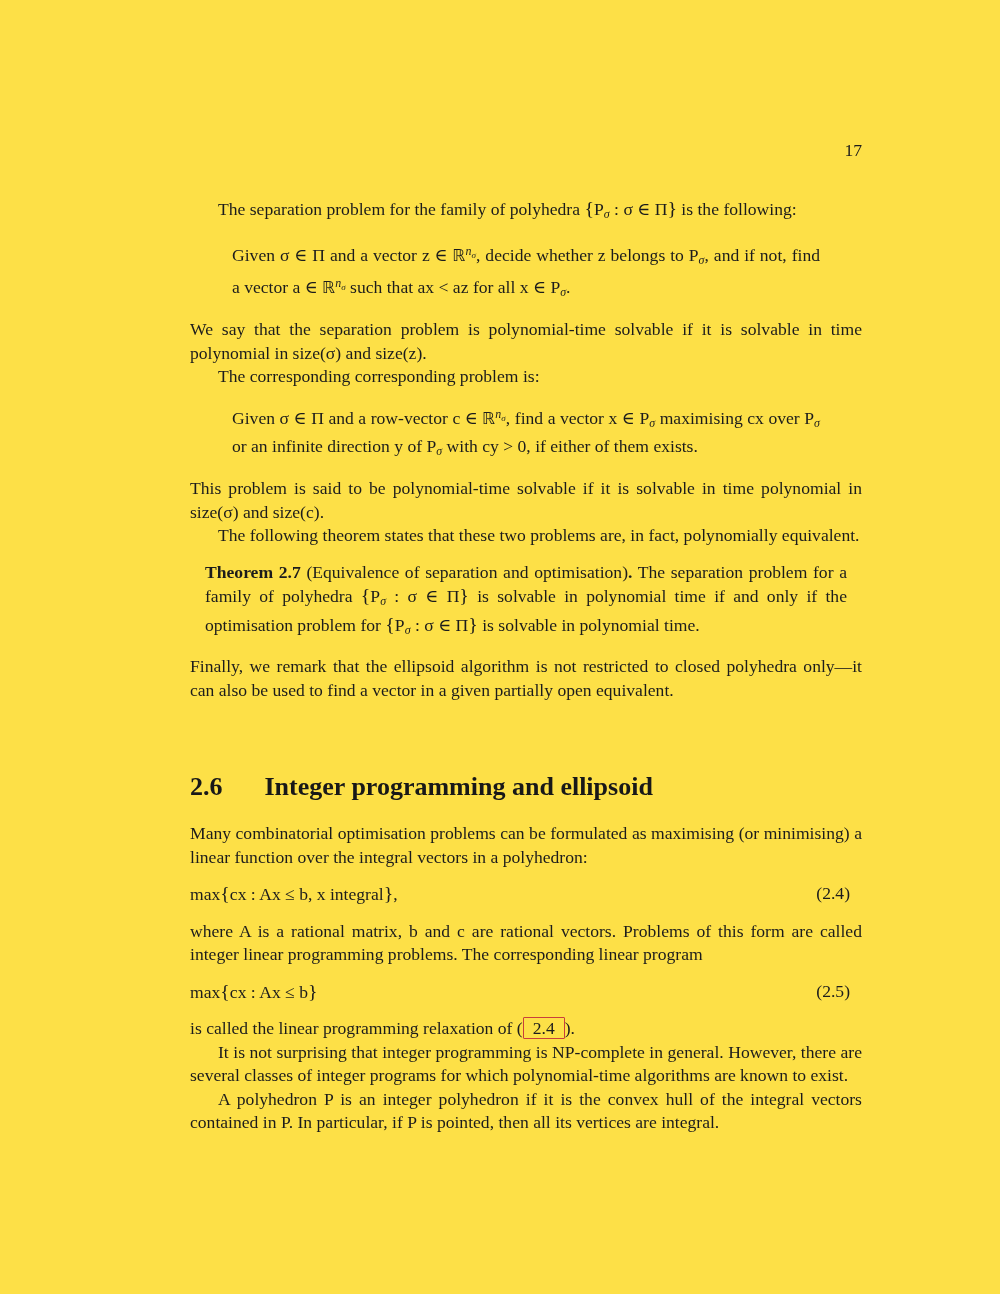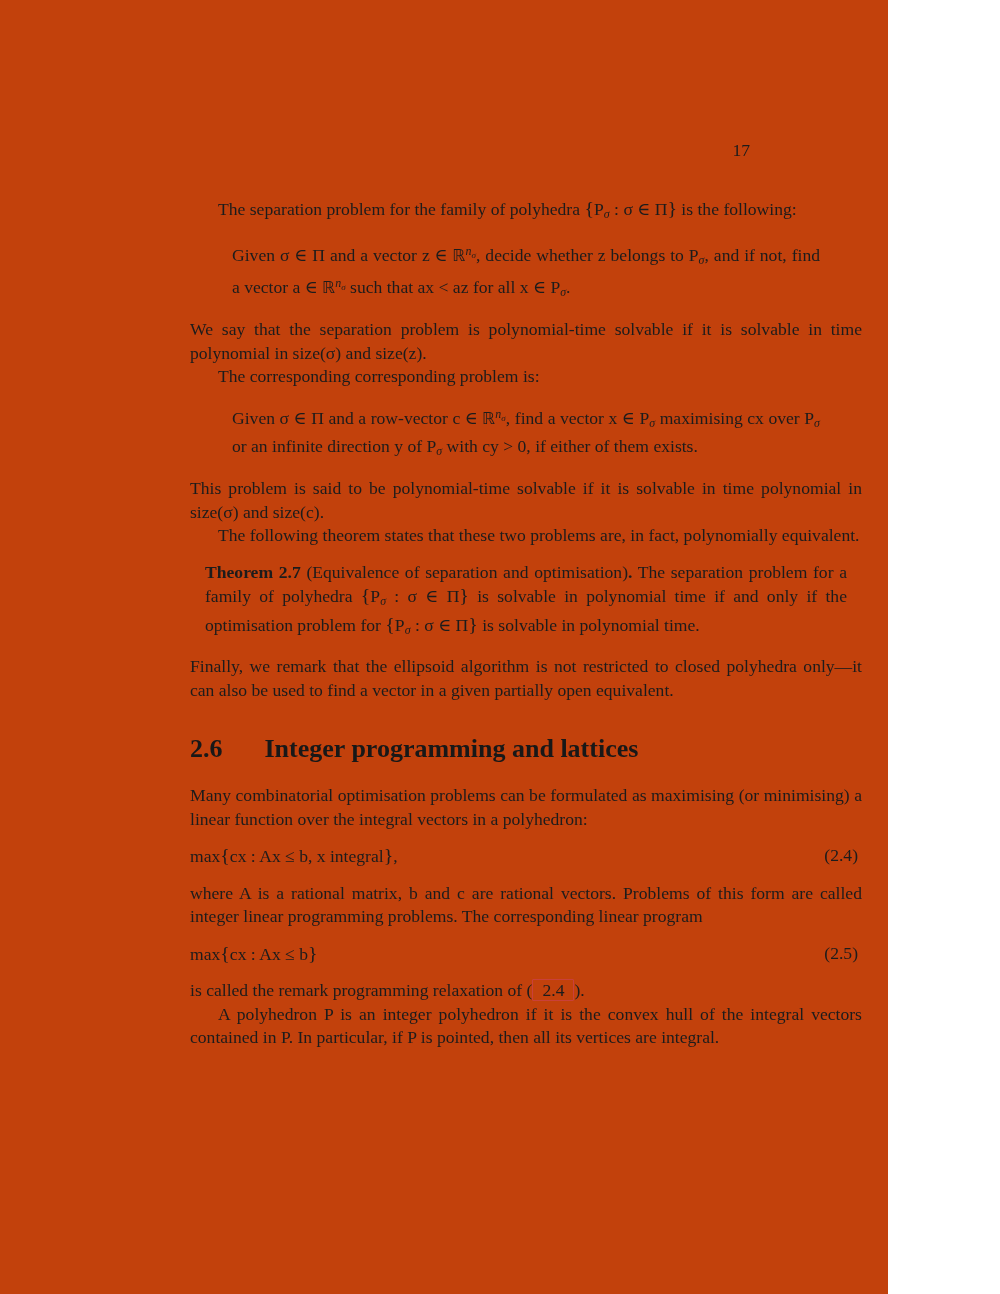--- a/index.html
+++ b/index.html
@@ -2,42 +2,42 @@
 <html style="--linkred: #c9403a;"><head>
 <meta charset="utf-8">
 <style>
   html,body{margin:0;padding:0;}
   body{
     width:1000px;height:1294px;background:#ffffff;
     font-family:"Liberation Serif","DejaVu Serif",serif;
     color:#1c1c1c;
     -webkit-font-smoothing:antialiased;
   }
-  .page{position:relative;width:888px;height:1294px;background:#c2410c;overflow:hidden;}
+  .page{position:relative;width:1000px;height:1294px;background:#fde047;overflow:hidden;}
   .page-number{
     position:absolute;top:139px;right:138px;
     font-size:17.6px;line-height:23px;color:#1c1c1c;
   }
   .content{
     position:absolute;left:190px;top:197px;width:672px;
     font-size:17.6px;line-height:23.5px;text-align:justify;
   }
   .para{margin:0;}
   .indent{text-indent:28px;}
   .quote{margin:14px 42px;}
   .theorem{margin:13px 15px;}
   .after-heading{margin-top:0;}
   .section-heading{
     margin:32px 0 20px 0;font-size:26px;line-height:30px;
     font-weight:700;text-align:left;color:#181818;
     display:flex;align-items:baseline;
   }
-  .sec-num{margin-right:42px;}
+  .sec-num{margin-right:42px;margin-top:38px;}
   .equation{margin:13px 0;position:relative;}
-  .eqno{position:absolute;right:4px;top:0;}
+  .eqno{position:absolute;right:12px;top:0;}
   
   .run{white-space:pre-wrap;}
   .run.i{}
   .run.b{font-weight:700;}
   .run.sub{font-size:68%;font-style:italic;vertical-align:-0.22em;}
   .run.sup{font-size:68%;font-style:italic;vertical-align:0.5em;}
   .run.supsub{font-size:52%;font-style:italic;vertical-align:0.3em;}
   .run.bb{font-family:"DejaVu Sans","DejaVu Serif",serif;font-size:93%;}
   .run.br{font-size:113%;}
   .run.link{
@@ -67,36 +67,37 @@
     <p class="para"><span class="run">This problem is said to be polynomial-time solvable if it is solvable in time polynomial in size(</span><span class="run i">σ</span><span class="run">) and size(</span><span class="run i">c</span><span class="run">).</span></p>
 
     <p class="para indent"><span class="run">The following theorem states that these two problems are, in fact, polynomially equivalent.</span></p>
 
     <div class="theorem"><span class="run b">Theorem 2.7</span><span class="run"> (Equivalence of separation and optimisation)</span><span class="run b">.</span><span class="run"> </span><span class="run i">The separation problem for a family of polyhedra </span><span class="run br">{</span><span class="run i">P</span><span class="run sub">σ</span><span class="run"> : </span><span class="run i">σ</span><span class="run"> ∈ Π</span><span class="run br">}</span><span class="run"> </span><span class="run i">is solvable in polynomial time if and only if the optimisation problem for </span><span class="run br">{</span><span class="run i">P</span><span class="run sub">σ</span><span class="run"> : </span><span class="run i">σ</span><span class="run"> ∈ Π</span><span class="run br">}</span><span class="run"> </span><span class="run i">is solvable in polynomial time.</span></div>
 
     <p class="para"><span class="run">Finally, we remark that the ellipsoid algorithm is not restricted to closed polyhedra only—it can also be used to find a vector in a given </span><span class="run i">partially open</span><span class="run"> equivalent.</span></p>
 
     <h2 class="section-heading">
       <span class="sec-num">2.6</span>
-      <span class="sec-title">Integer programming and lattices</span>
+      <span class="sec-title">Integer programming and ellipsoid</span>
     </h2>
 
     <p class="para after-heading"><span class="run">Many combinatorial optimisation problems can be formulated as maximising (or minimising) a linear function over the </span><span class="run i">integral</span><span class="run"> vectors in a polyhedron:</span></p>
 
     <div class="equation">
       <span class="eq-body"><span class="run">max</span><span class="run br">{</span><span class="run i">cx</span><span class="run"> : </span><span class="run i">Ax</span><span class="run"> ≤ </span><span class="run i">b</span><span class="run">, </span><span class="run i">x</span><span class="run"> integral</span><span class="run br">}</span><span class="run">,</span></span>
       <span class="eqno">(2.4)</span>
     </div>
 
     <p class="para"><span class="run">where </span><span class="run i">A</span><span class="run"> is a rational matrix, </span><span class="run i">b</span><span class="run"> and </span><span class="run i">c</span><span class="run"> are rational vectors. Problems of this form are called </span><span class="run i">integer linear programming</span><span class="run"> problems. The corresponding linear program</span></p>
 
     <div class="equation">
       <span class="eq-body"><span class="run">max</span><span class="run br">{</span><span class="run i">cx</span><span class="run"> : </span><span class="run i">Ax</span><span class="run"> ≤ </span><span class="run i">b</span><span class="run br">}</span></span>
       <span class="eqno">(2.5)</span>
     </div>
 
-    <p class="para"><span class="run">is called the </span><span class="run i">remark programming relaxation</span><span class="run"> of (</span><span class="run link">2.4</span><span class="run">).</span></p>
+    <p class="para"><span class="run">is called the </span><span class="run i">linear programming relaxation</span><span class="run"> of (</span><span class="run link">2.4</span><span class="run">).</span></p>
 
+    <p class="para indent"><span class="run">It is not surprising that integer programming is NP-complete in general. However, there are several classes of integer programs for which polynomial-time algorithms are known to exist.</span></p>
 
     <p class="para indent"><span class="run">A polyhedron </span><span class="run i">P</span><span class="run"> is an </span><span class="run i">integer polyhedron</span><span class="run"> if it is the convex hull of the integral vectors contained in </span><span class="run i">P</span><span class="run">. In particular, if </span><span class="run i">P</span><span class="run"> is pointed, then all its vertices are integral.</span></p>
 
   </div>
 </div>
 
 </body></html>

